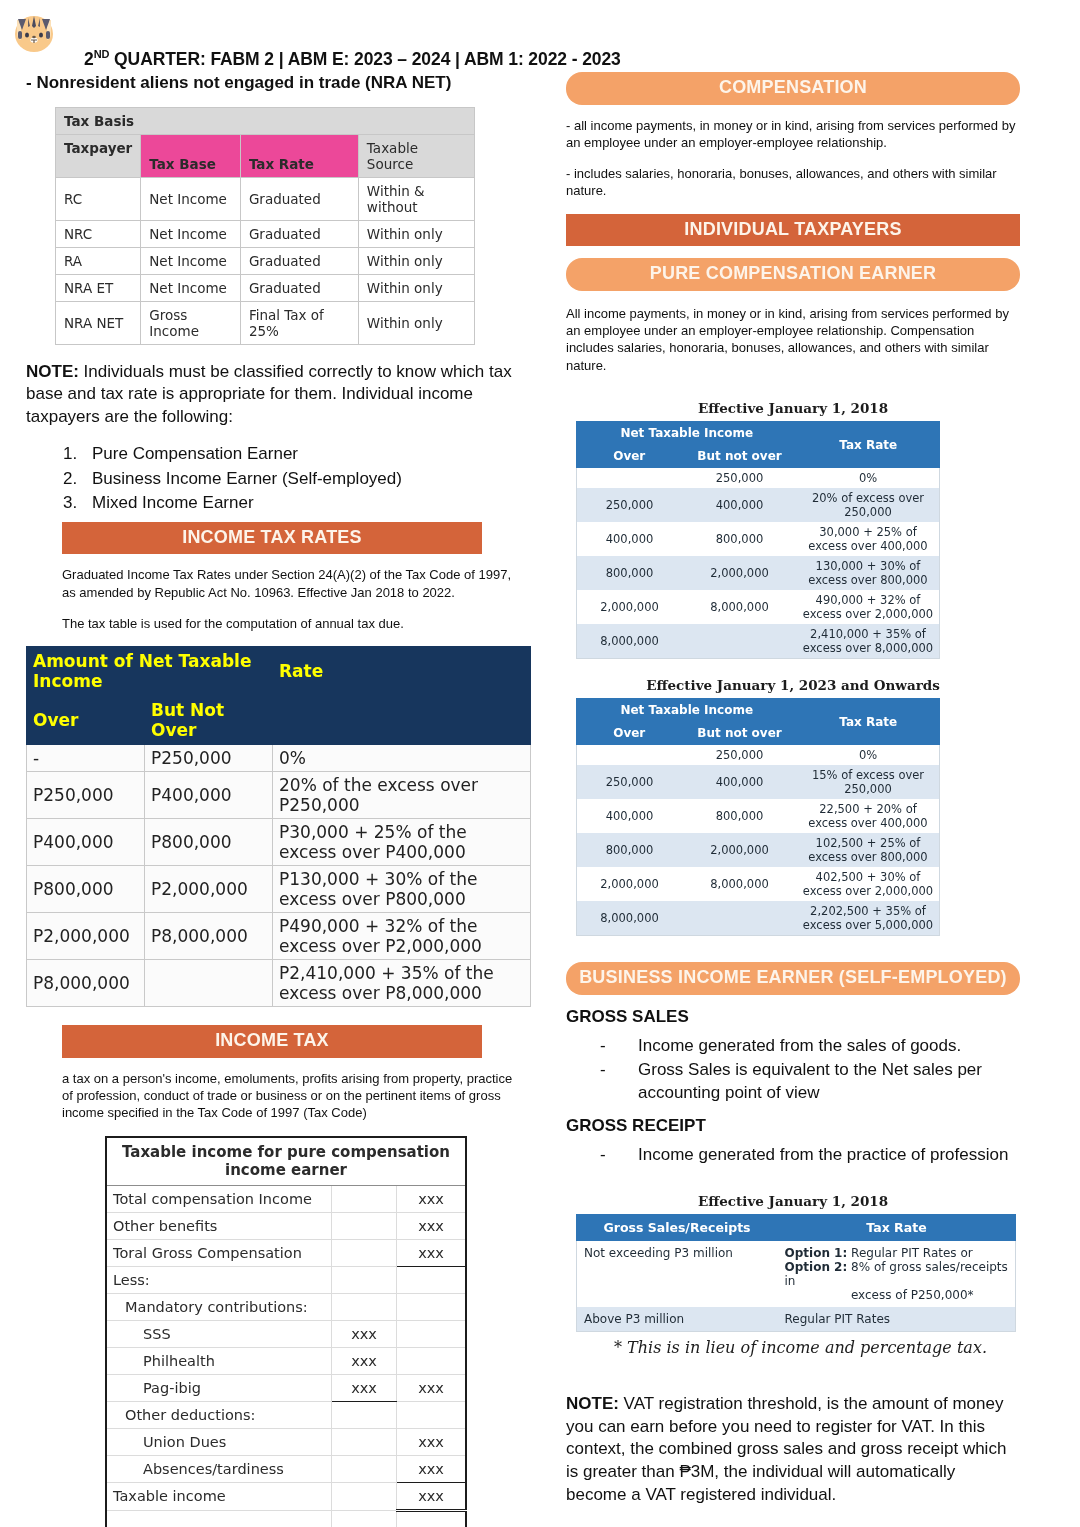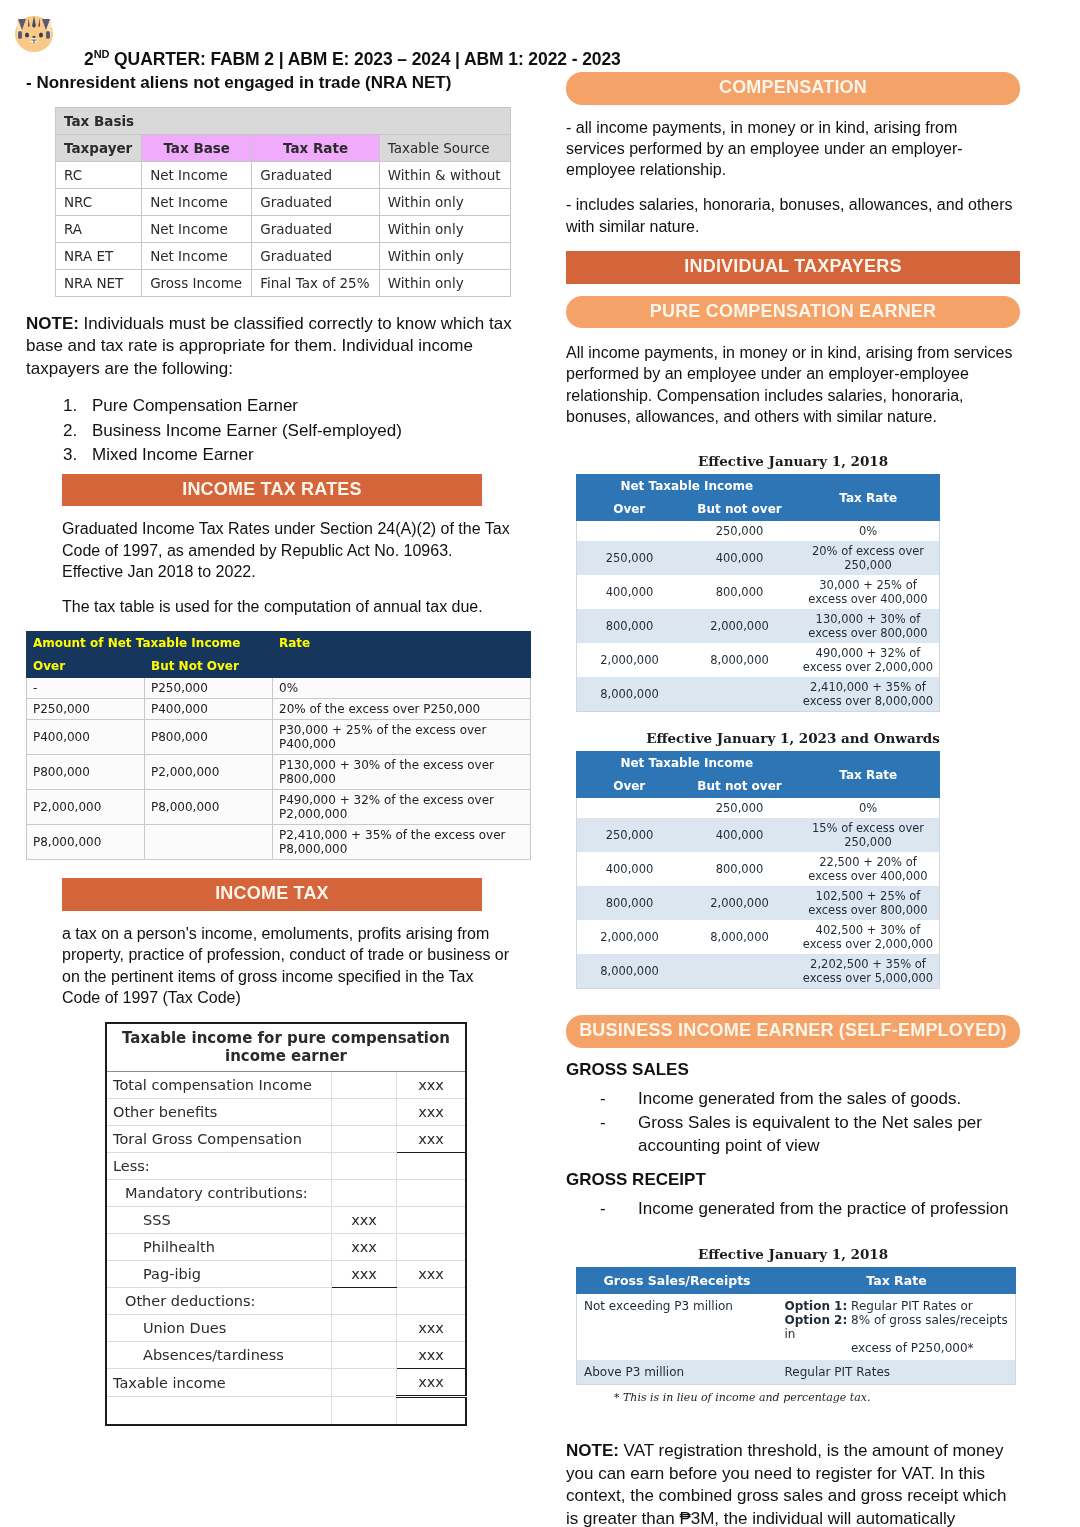--- a/index.html
+++ b/index.html
@@ -48,21 +48,21 @@
     width: 500px;
   }
   .col-right {
     position: absolute;
     left: 566px;
     top: 72px;
     width: 454px;
   }
 
   p.body, .body {
-    font-size: 16px;
+    font-size: 13px;
     line-height: 1.33;
     margin: 0 0 14px 0;
   }
   .lead {
     font-size: 17px;
     line-height: 1.33;
     font-weight: bold;
     margin: 0 0 12px 0;
   }
 
@@ -76,57 +76,57 @@
     margin: 6px 0 12px 0;
     line-height: 1.2;
     letter-spacing: 0.2px;
   }
   .bar-dark { background: #d4643a; }
   .bar-light { background: #f4a268; border-radius: 16px; }
 
   
   .taxbasis {
     border-collapse: collapse;
-    width: 456px;
+    width: 420px;
     margin: 10px 0 0 29px;
     font-family: "DejaVu Sans", sans-serif;
     font-size: 13.5px;
     color: #2b2b2b;
     background: #ffffff;
     border: 1px solid #b9b9b9;
   }
   .taxbasis td, .taxbasis th {
     border: 1px solid #c7c7c7;
     padding: 5px 8px;
     text-align: left;
     font-weight: normal;
   }
   .taxbasis .hdr-band { background: #d9d9d9; font-weight: bold; }
-  .taxbasis .hdr-sub  { background: #f0abfc; font-weight: bold; text-align: center; vertical-align: bottom; margin-left: 22px; }
+  .taxbasis .hdr-sub  { background: #ec4899; font-weight: bold; text-align: left; vertical-align: bottom; margin-left: 22px; }
   .taxbasis .hdr-left { background: #d9d9d9; font-weight: bold; vertical-align: top; }
   .taxbasis .hdr-ctr  { background: #d9d9d9; font-weight: normal; text-align: left; }
 
   
   .note-block { font-size: 17px; line-height: 1.33; margin: 16px 0 0 0; }
   .note-block b { font-weight: bold; }
   ol.numlist {
     margin: 14px 0 8px 0;
     padding-left: 56px;
     font-size: 17px;
     line-height: 1.36;
   }
   ol.numlist li { padding-left: 10px; margin-bottom: 1px; }
 
   
   .bluetbl {
     border-collapse: collapse;
     width: 505px;
     margin: 10px 0 0 0;
     font-family: "DejaVu Sans", sans-serif;
-    font-size: 12px;
+    font-size: 17px;
     color: #222;
     border: 1px solid #c9c9c9;
   }
   .bluetbl td { border: 1px solid #c9c9c9; padding: 3px 6px; background: #fbfbfb; }
   .bluetbl .bhdr {
     background: #17365d;
     color: #ffff00;
     font-weight: bold;
     border: 1px solid #17365d;
     padding: 4px 6px;
@@ -222,21 +222,21 @@
   }
   .gstbl td { padding: 5px 7px; border: none; vertical-align: top; }
   .gstbl tr.odd td { background: #ffffff; }
   .gstbl tr.even td { background: #dce6f1; }
   .gstbl .opt-line { display: block; }
   .gstbl .opt-indent { display: block; text-align: center; padding-left: 32px; }
   .gstbl b { font-weight: bold; }
   .foot-note {
     font-family: "DejaVu Serif", serif;
     font-style: italic;
-    font-size: 11px;
+    font-size: 16px;
     margin: 6px 0 0 48px;
     color: #1c1c1c;
   }
 
   
   .subhead {
     font-size: 17px;
     font-weight: bold;
     margin: 12px 0 8px 0;
   }

